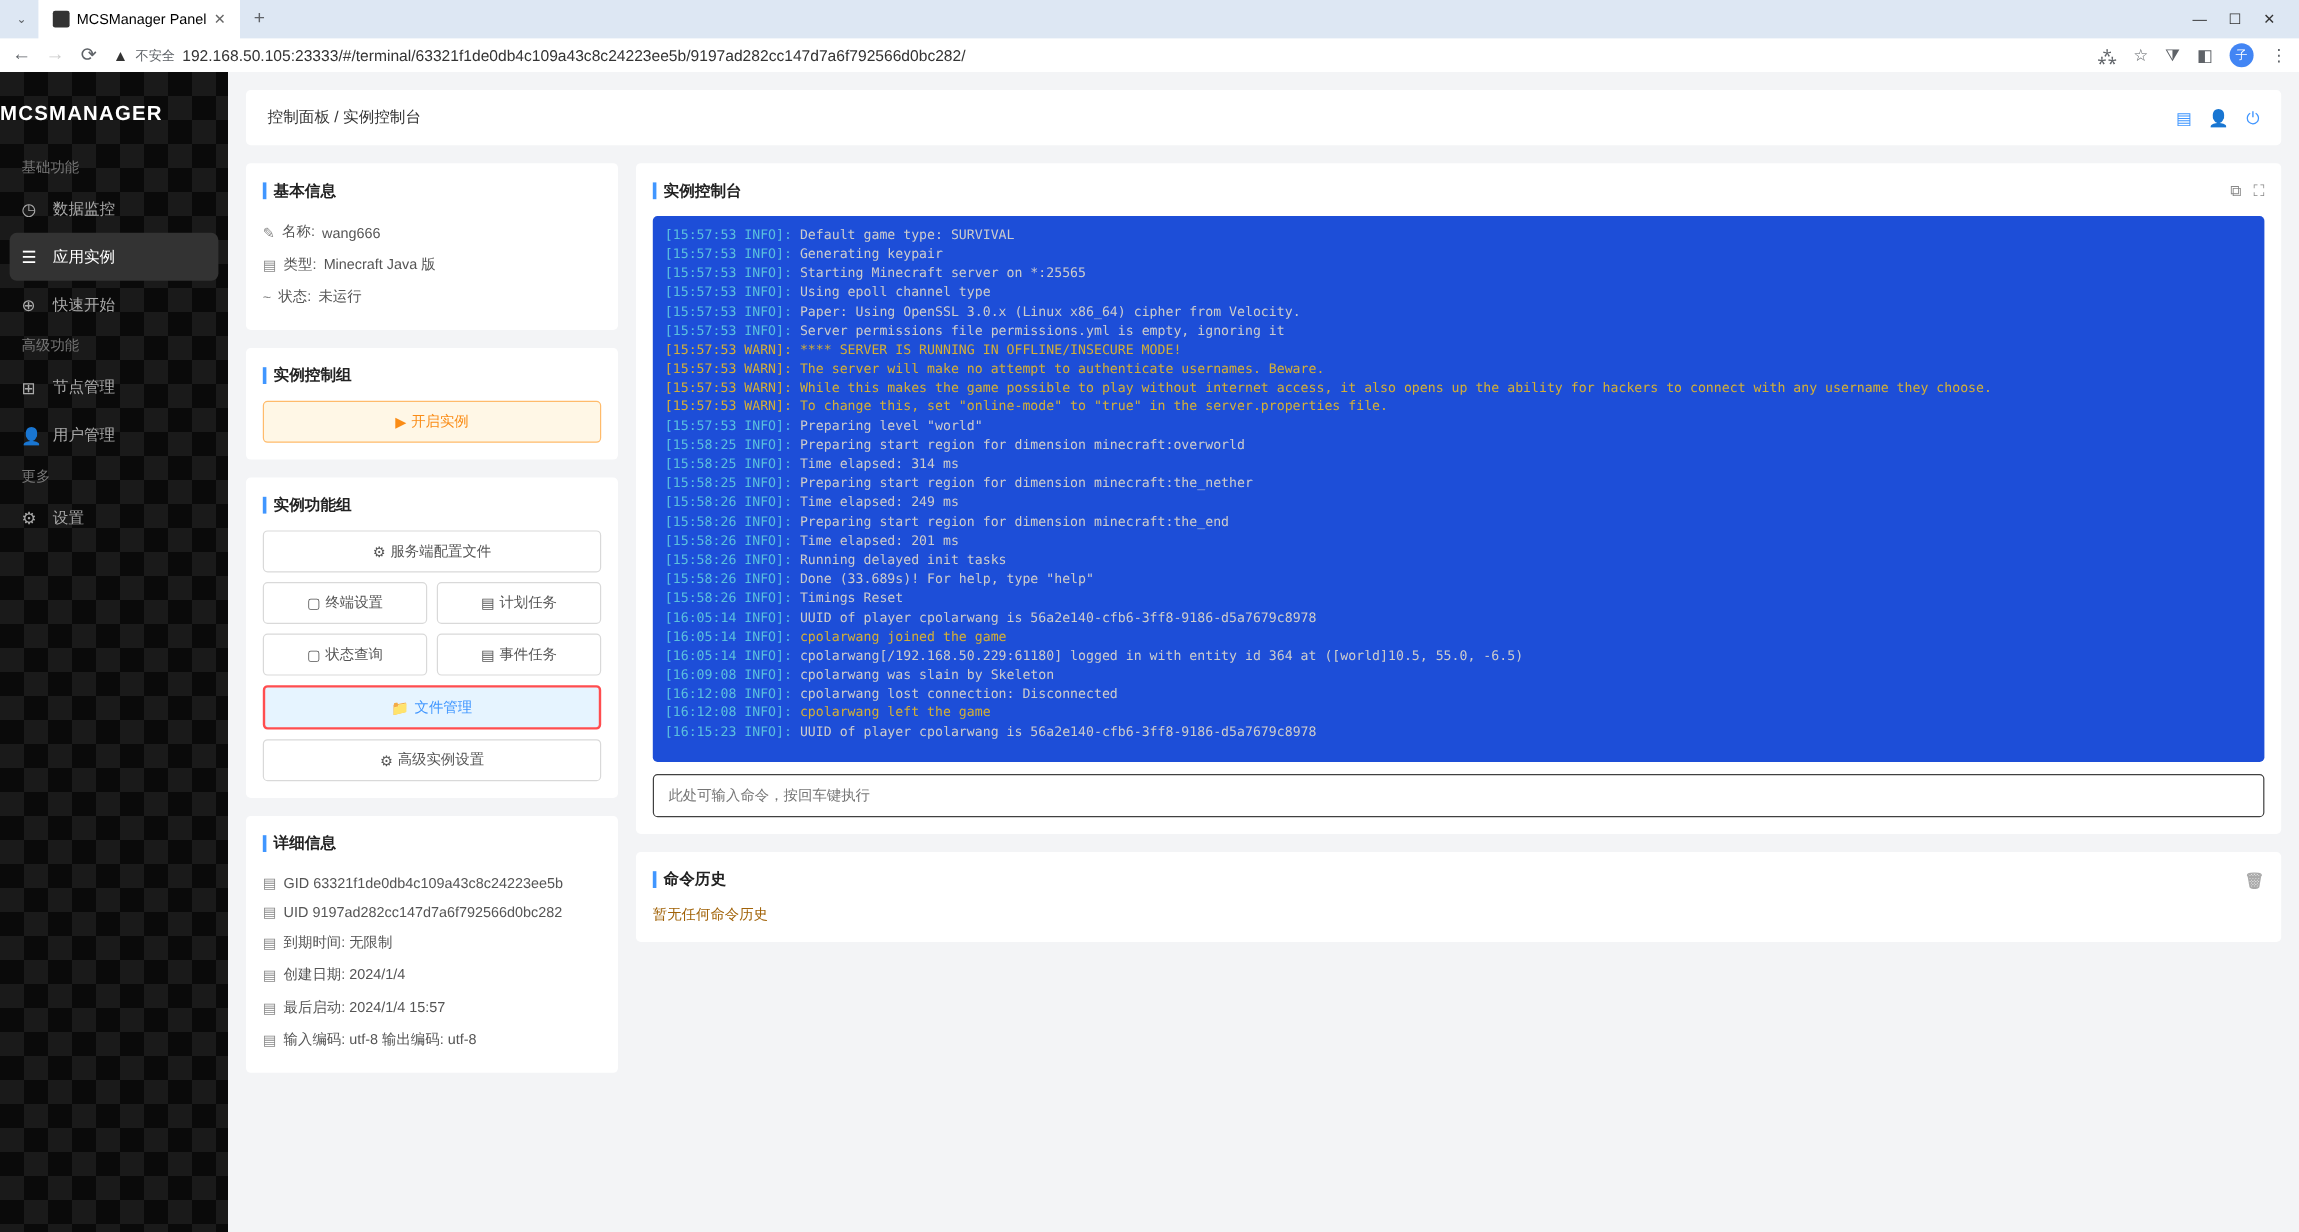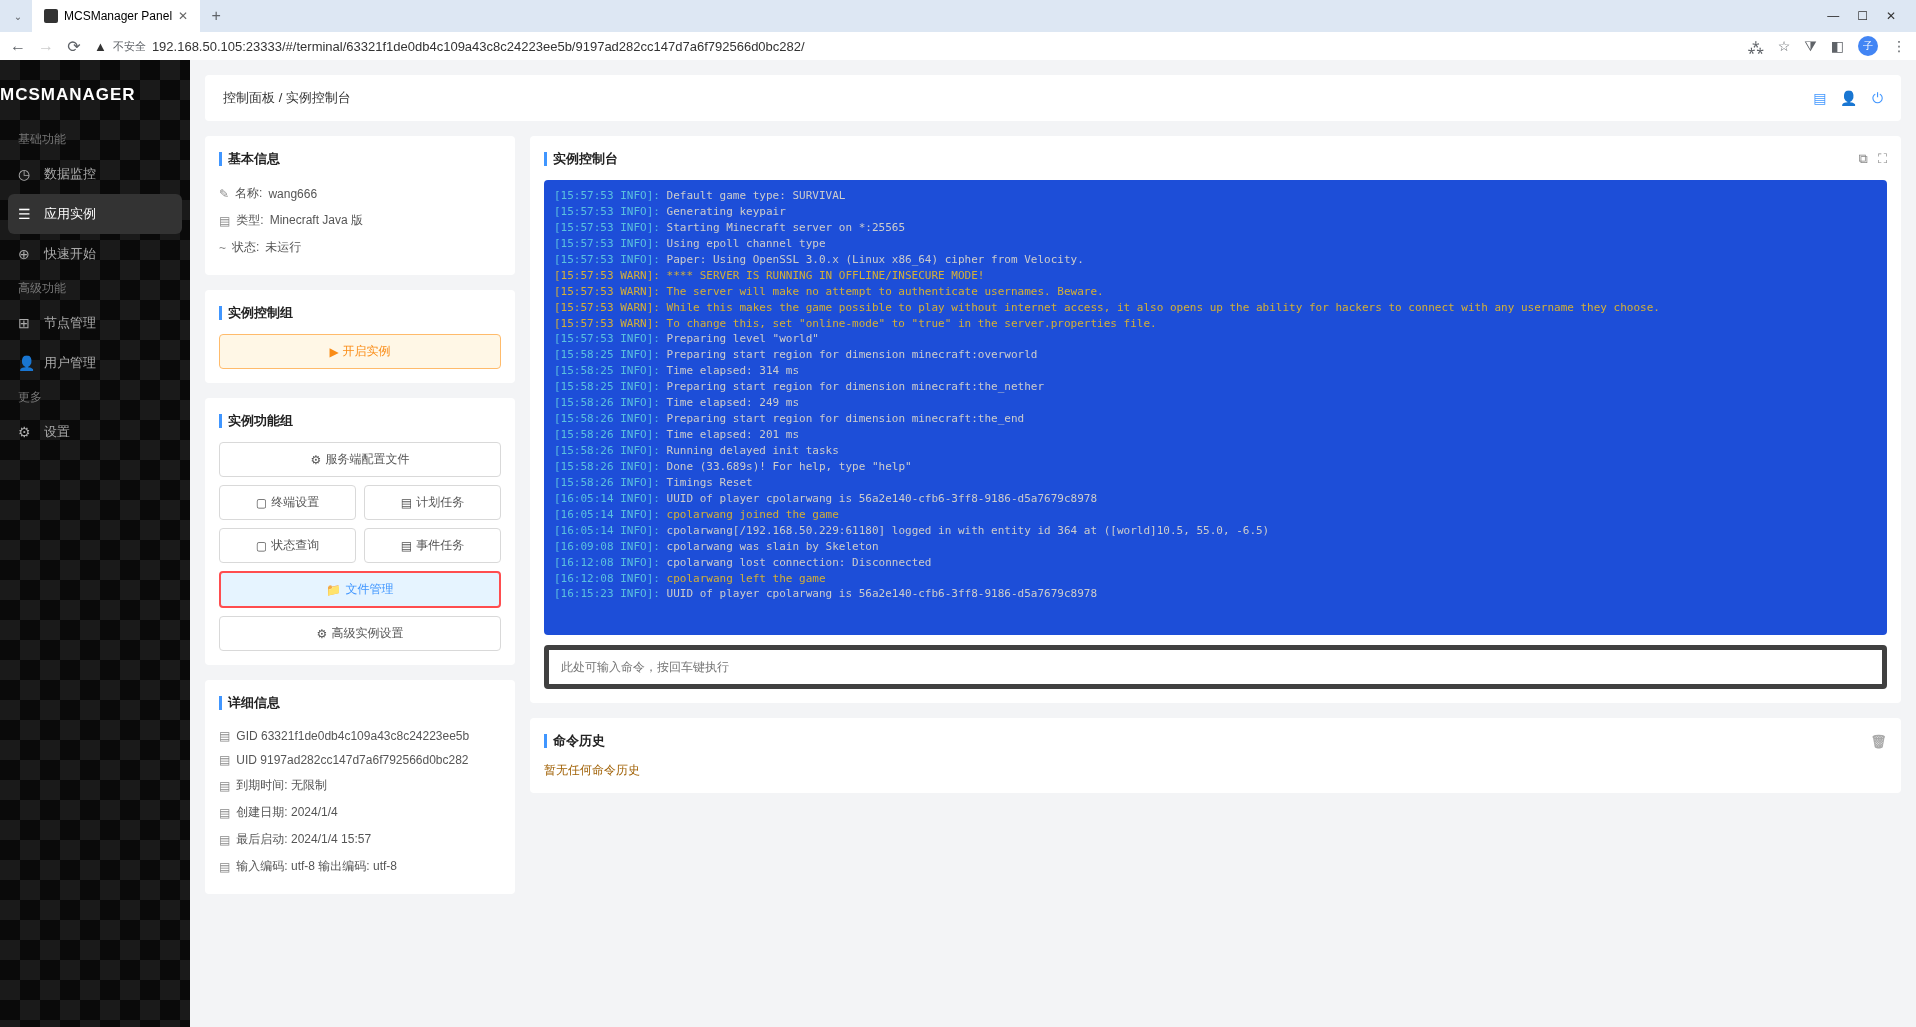--- a/index.html
+++ b/index.html
@@ -64,21 +64,21 @@
     .func-row { display: flex; gap: 8px; margin-top: 8px; }
     .func-row .func-btn { flex: 1; }
     .func-btn.highlighted { border: 2px solid #ff4d4f; color: #4096ff; background: #e6f4ff; border-color: #ff4d4f; }
     
     
     .terminal { background: #1d4ed8; border-radius: 4px; padding: 8px 10px; font-family: 'Consolas', monospace; font-size: 11px; line-height: 1.45; color: #ccc; height: 455px; overflow-y: auto; }
     .term-line .info { color: #5bc0de; }
     .term-line .warn { color: #d4af37; }
     .term-line .yellow-text { color: #d4af37; }
     
-    .cmd-input { width: 100%; border: 5px solid #404040; border-radius: 4px; padding: 10px 12px; font-size: 12px; margin-top: 10px; outline: none; }
+    .cmd-input { width: 100%; border: 1px solid #404040; border-radius: 4px; padding: 10px 12px; font-size: 12px; margin-top: 10px; outline: none; }
     
     .history-empty { font-size: 12px; color: #a16207; }
     .delete-icon { margin-left: auto; color: #aaa; cursor: pointer; }
   </style>
 </head>
 <body>
 
 <div class="browser-chrome">
   <div class="tab-bar">
     <div class="tab-dropdown">⌄</div>
@@ -277,20 +277,21 @@
               <span>⧉</span>
               <span>⛶</span>
             </span>
           </div>
           <div class="terminal" id="terminal">
               <div class="term-line"><span class="info">[15:57:53 INFO]:</span> Default game type: SURVIVAL</div>
               <div class="term-line"><span class="info">[15:57:53 INFO]:</span> Generating keypair</div>
               <div class="term-line"><span class="info">[15:57:53 INFO]:</span> Starting Minecraft server on *:25565</div>
               <div class="term-line"><span class="info">[15:57:53 INFO]:</span> Using epoll channel type</div>
               <div class="term-line"><span class="info">[15:57:53 INFO]:</span> Paper: Using OpenSSL 3.0.x (Linux x86_64) cipher from Velocity.</div>
+              <div class="term-line"><span class="info">[15:57:53 INFO]:</span> Server permissions file permissions.yml is empty, ignoring it</div>
               <div class="term-line"><span class="warn">[15:57:53 WARN]: **** SERVER IS RUNNING IN OFFLINE/INSECURE MODE!</span></div>
               <div class="term-line"><span class="warn">[15:57:53 WARN]: The server will make no attempt to authenticate usernames. Beware.</span></div>
               <div class="term-line"><span class="warn">[15:57:53 WARN]: While this makes the game possible to play without internet access, it also opens up the ability for hackers to connect with any username they choose.</span></div>
               <div class="term-line"><span class="warn">[15:57:53 WARN]: To change this, set "online-mode" to "true" in the server.properties file.</span></div>
               <div class="term-line"><span class="info">[15:57:53 INFO]:</span> Preparing level "world"</div>
               <div class="term-line"><span class="info">[15:58:25 INFO]:</span> Preparing start region for dimension minecraft:overworld</div>
               <div class="term-line"><span class="info">[15:58:25 INFO]:</span> Time elapsed: 314 ms</div>
               <div class="term-line"><span class="info">[15:58:25 INFO]:</span> Preparing start region for dimension minecraft:the_nether</div>
               <div class="term-line"><span class="info">[15:58:26 INFO]:</span> Time elapsed: 249 ms</div>
               <div class="term-line"><span class="info">[15:58:26 INFO]:</span> Preparing start region for dimension minecraft:the_end</div>

